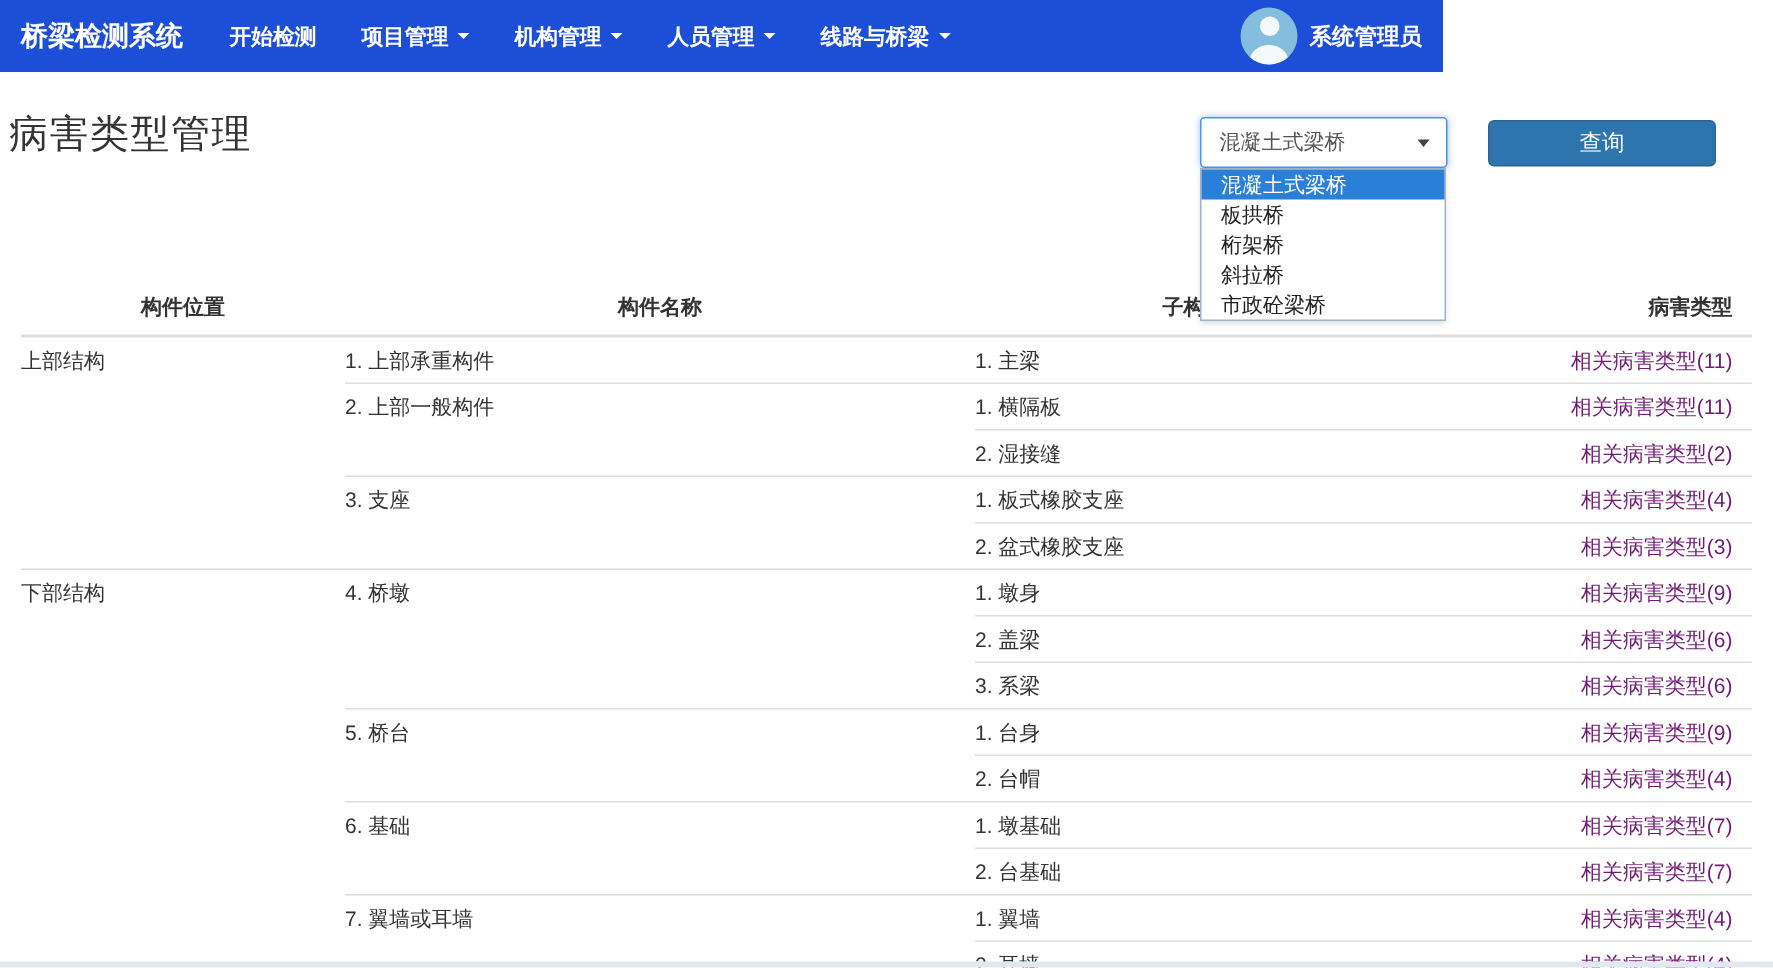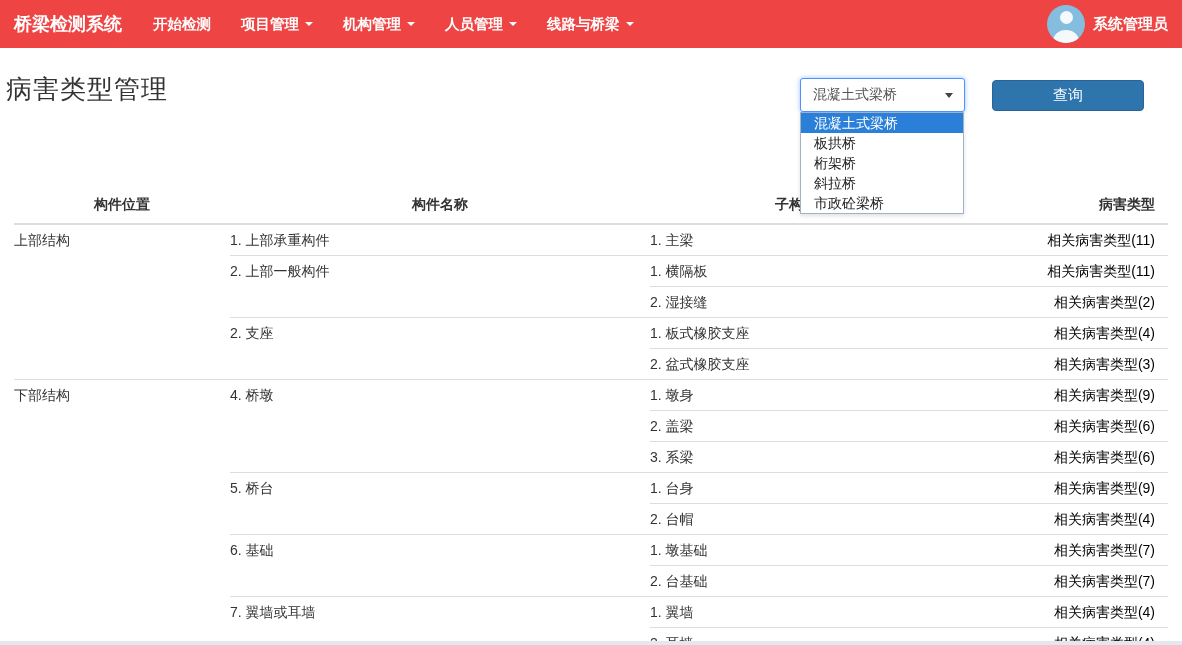--- a/index.html
+++ b/index.html
@@ -3,22 +3,22 @@
 <meta charset="utf-8">
 <style>
   html,body{margin:0;padding:0;}
   body{
     width:1182px;height:645px;position:relative;overflow:hidden;
     background:#fff;
     font-family:"Liberation Sans","DejaVu Sans",sans-serif;
   }
   
   .navbar{
-    position:absolute;top:0;left:0;width:1182px;height:48px;
-    background:#ef4444;display:flex;align-items:center;
+    position:absolute;top:0;left:0;width:962px;height:48px;
+    background:#1d4ed8;display:flex;align-items:center;
   }
   .brand{margin-left:14px;color:#fff;font-size:18px;font-weight:bold;white-space:nowrap;}
   .nav{display:flex;margin-left:16px;height:48px;align-items:center;}
   .nav-item{
     padding:0 15px;color:#fff;font-size:14.5px;font-weight:bold;
     white-space:nowrap;display:flex;align-items:center;cursor:pointer;
   }
   .caret{
     display:inline-block;width:0;height:0;margin-left:6px;
     border-left:4px solid transparent;border-right:4px solid transparent;
@@ -80,21 +80,21 @@
     text-align:center;font-size:14px;font-weight:bold;color:#333;
     padding:8px 0 9px 0;border-bottom:2px solid #ddd;vertical-align:bottom;
     white-space:nowrap;
   }
   th.col-link{text-align:right;padding-right:13px;}
   td{
     font-size:14px;color:#333;padding:7px 0 6px 0;line-height:17px;
     border-top:1px solid #ddd;vertical-align:top;white-space:nowrap;
   }
   td.col-link{text-align:right;padding-right:13px;}
-  a.link{color:#000000;text-decoration:none;cursor:pointer;}
+  a.link{color:#701a75;text-decoration:none;cursor:pointer;}
 
   
   .bottom-strip{
     position:absolute;left:0;bottom:0;width:1182px;height:4px;background:#e2e8ee;
   }
 </style>
 </head>
 <body>
 
 <div class="navbar">
@@ -172,21 +172,21 @@
       <tr>
         <td rowspan="2">2. 上部一般构件</td>
         <td>1. 横隔板</td>
         <td class="col-link"><a class="link">相关病害类型(11)</a></td>
       </tr>
       <tr>
         <td>2. 湿接缝</td>
         <td class="col-link"><a class="link">相关病害类型(2)</a></td>
       </tr>
       <tr>
-        <td rowspan="2">2. 支座</td>
+        <td rowspan="2">3. 支座</td>
         <td>1. 板式橡胶支座</td>
         <td class="col-link"><a class="link">相关病害类型(4)</a></td>
       </tr>
       <tr>
         <td>2. 盆式橡胶支座</td>
         <td class="col-link"><a class="link">相关病害类型(3)</a></td>
       </tr>
       <tr>
         <td rowspan="9">下部结构</td>
         <td rowspan="3">4. 桥墩</td>

